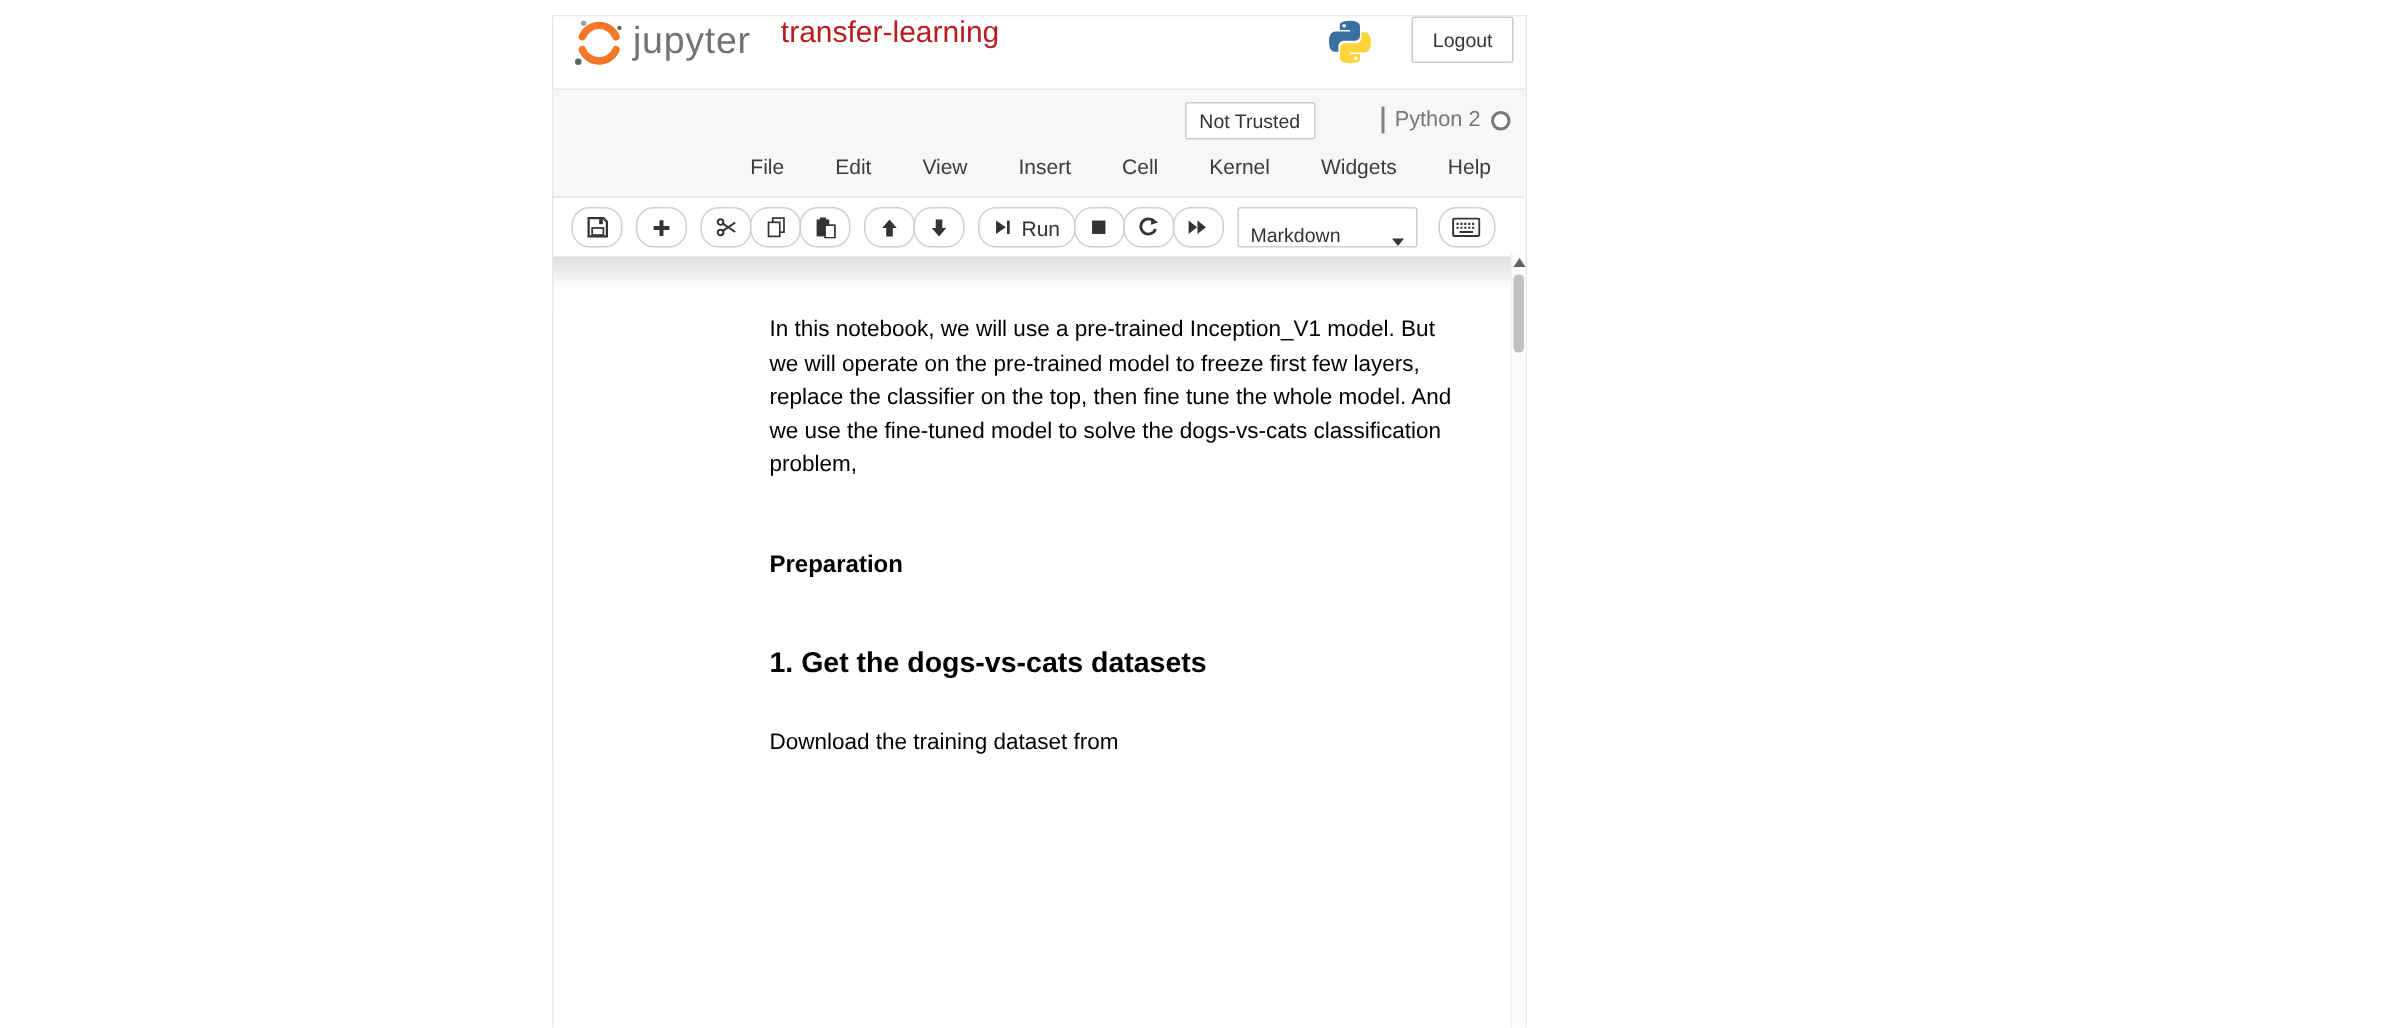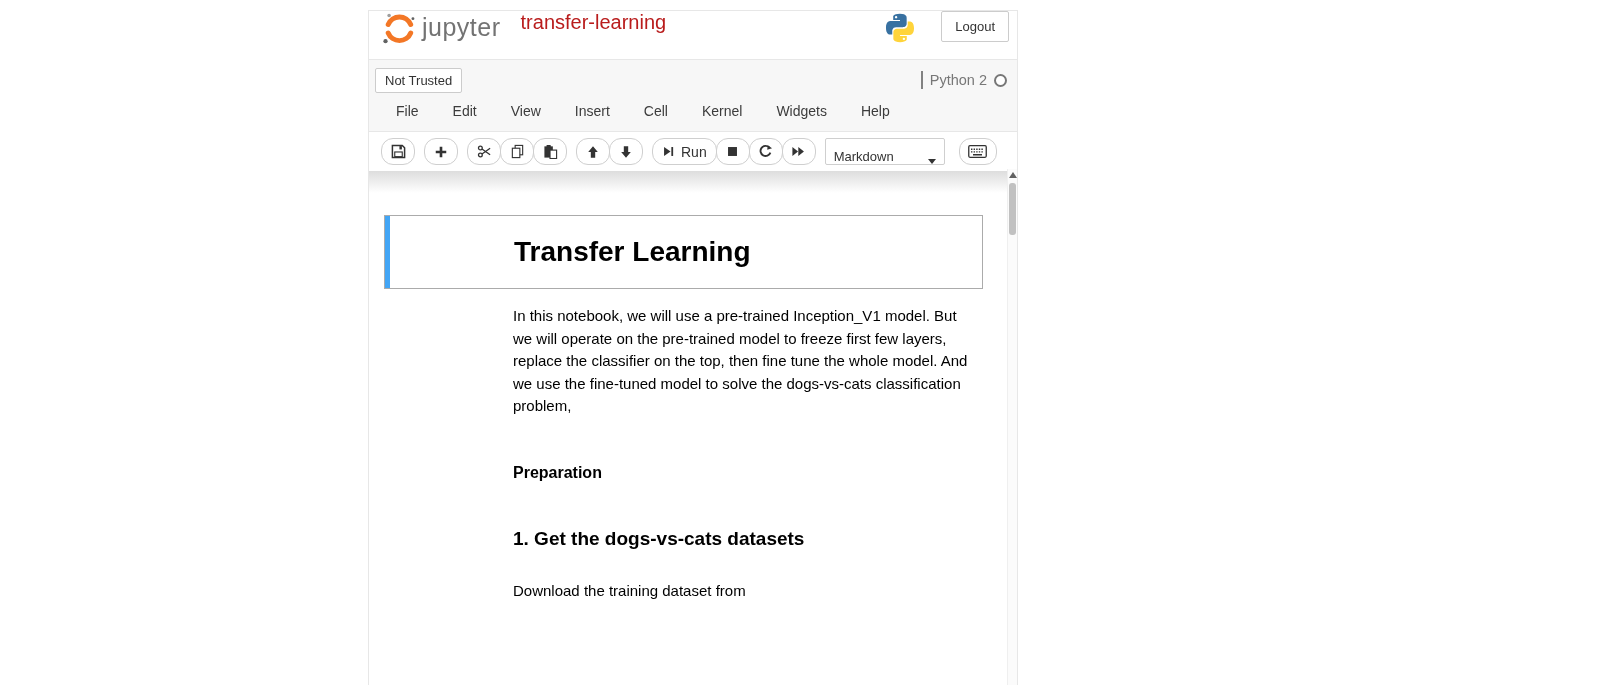--- a/index.html
+++ b/index.html
@@ -15,27 +15,27 @@
   .logo-text { font-size:25px; color:#737373; letter-spacing:.5px; transform:translateY(-2px); }
   .nb-title { font-size:20px; color:#b91c1c; margin-left:20px; }
   .py-logo { margin-left:auto; }
   .btn { background:#fff; border:1px solid #ccc; border-radius:2px; color:#333;
          font-size:13px; font-family:"Liberation Sans",sans-serif; cursor:pointer; }
   .logout { margin-left:24px; padding:7px 13px; }
 
   
   .band { background:#f7f7f7; border-top:1px solid #e7e7e7; border-bottom:1px solid #e7e7e7;
           padding:7px 6px 0 6px; }
-  .status-row { display:flex; justify-content:space-between; align-items:center; height:26px; }
+  .status-row { display:flex; justify-content:flex-end; align-items:center; height:26px; }
   .trusted { padding:4px 9px; }
   .kernel-group { display:flex; align-items:center; margin-left:44px; gap:7px; padding-right:4px; }
   .kernel-sep { width:2px; height:18px; background:#828282; }
   .kernel-name { font-size:14.5px; color:#777; }
   .kernel-circle { width:13px; height:13px; border:2px solid #777; border-radius:50%; background:#fff; }
-  .menu-row { display:flex; padding:8px 0 10px 4px; }
+  .menu-row { display:flex; padding:8px 0 10px 4px;justify-content:flex-end; }
   .menu-item { font-size:14px; color:#3c3c3c; padding:2px 17px; cursor:pointer; }
 
   
   .toolbar-row { display:flex; align-items:center; padding:6px 0 6px 12px; background:#fff; }
   .btn-group { display:flex; margin-right:9px; }
   .tb-btn { min-width:34px; height:27px; display:flex; align-items:center; justify-content:center;
             background:#fff; border:1px solid #cfcfcf; border-radius:12px; cursor:pointer; }
   .btn-group .tb-btn + .tb-btn { margin-left:-1px; }
   .run-btn { padding:0 9px; gap:6px; font-size:14px; color:#333; }
   .celltype { width:120px; height:27px; border:1px solid #cfcfcf; border-radius:2px; background:#fff;
@@ -232,27 +232,20 @@
           </svg>
         </span>
       </div>
     </div>
   </div>
 
   <div class="shadow-strip"></div>
 
   <div class="notebook">
 
-    <div class="cell-selected">
-      <div class="blue-bar"></div>
-      <div class="prompt"></div>
-      <div class="cell-content">
-        <h1>Transfer Learning</h1>
-      </div>
-    </div>
 
     <div class="md p2">In this notebook, we will use a pre-trained Inception_V1 model. But we will operate on the pre-trained model to freeze first few layers, replace the classifier on the top, then fine tune the whole model. And we use the fine-tuned model to solve the dogs-vs-cats classification problem,</div>
     <div class="md h2">Preparation</div>
     <div class="md h3">1. Get the dogs-vs-cats datasets</div>
     <div class="md p3">Download the training dataset from</div>
 
   </div>
 
   <div class="scrollbar">
     <div class="sb-up"></div>

